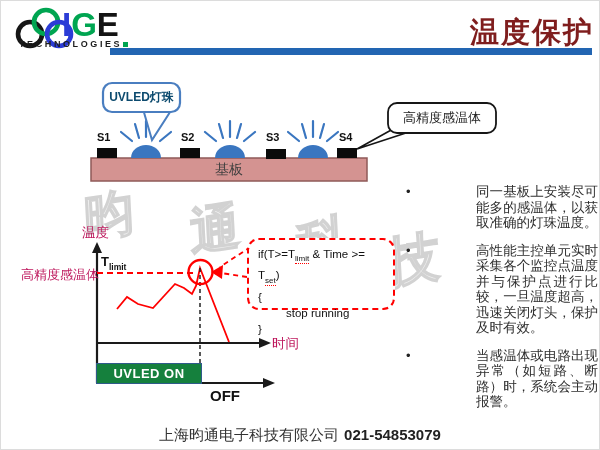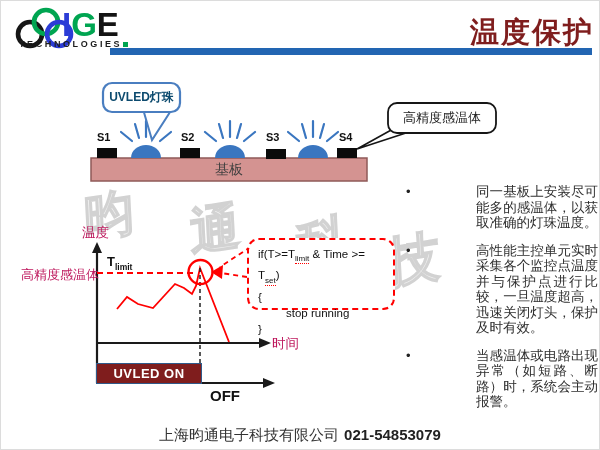--- a/index.html
+++ b/index.html
@@ -31,23 +31,23 @@
                   font-size:13px;color:#222;font-family:"Liberation Serif",serif;z-index:5;}
   .s-label{top:131px;font-size:11px;font-weight:700;color:#111;z-index:5;}
   .s1{left:97px;} .s2{left:181px;} .s3{left:266px;} .s4{left:339px;}
   .substrate-label{left:91px;top:158px;width:276px;height:23px;display:flex;align-items:center;justify-content:center;
                    font-size:14px;color:#3f3f3f;font-family:"Liberation Serif",serif;z-index:5;}
   
   .serif-lbl{font-family:"Liberation Serif",serif;color:#be185d;}
   .y-label{left:82px;top:224px;font-size:13.5px;z-index:5;}
   .x-label{left:272px;top:335px;font-size:13.5px;z-index:5;}
   .prot-label{left:21px;top:266px;font-size:13px;z-index:5;}
-  .tlimit{left:101px;top:254px;font-size:13px;font-weight:700;color:#111;z-index:5;margin-left:6px;}
+  .tlimit{left:101px;top:254px;font-size:13px;font-weight:700;color:#111;z-index:5;}
   .tlimit sub{font-size:8.5px;font-weight:700;}
-  .on-bar{left:96px;top:363px;width:104px;height:19px;background:#7f1d1d;border:1px solid #2f5a8a;
+  .on-bar{left:96px;top:363px;width:104px;height:19px;background:#15803d;border:1px solid #2f5a8a;
           display:flex;align-items:center;justify-content:center;color:#fff;font-size:13px;font-weight:700;
           letter-spacing:.5px;z-index:4;}
   .off-label{left:210px;top:363px;font-size:15px;font-weight:700;color:#111;z-index:5;margin-top:24px;}
   
   .code-box{left:247px;top:238px;width:148px;height:72px;border:2px dashed #ff0000;border-radius:12px;
             background:#fff;z-index:4;font-size:11.5px;color:#111;line-height:16px;padding:6px 4px 0 9px;
             box-sizing:border-box;}
   .code-box sub{font-size:8px;border-bottom:1.5px dotted #ff0000;}
   .code-body{padding-left:28px;}
   

